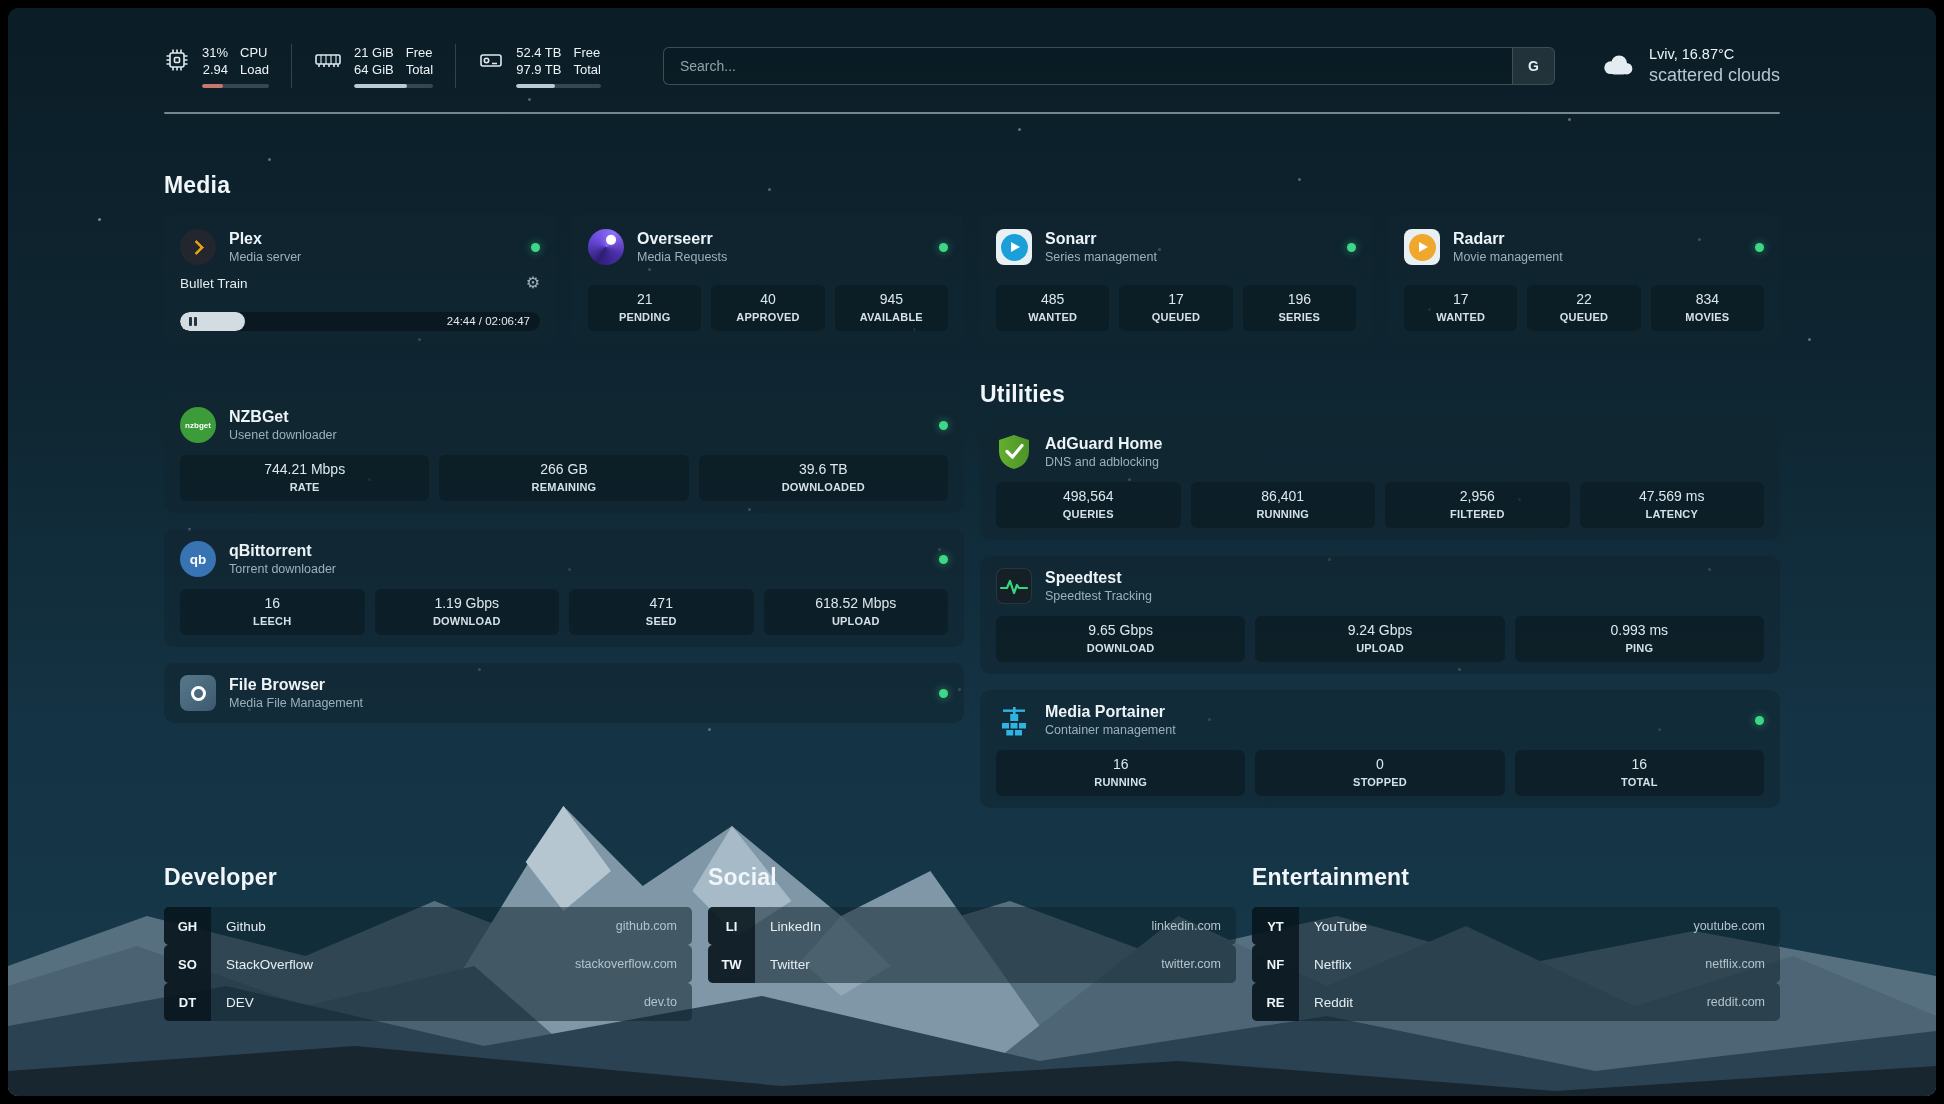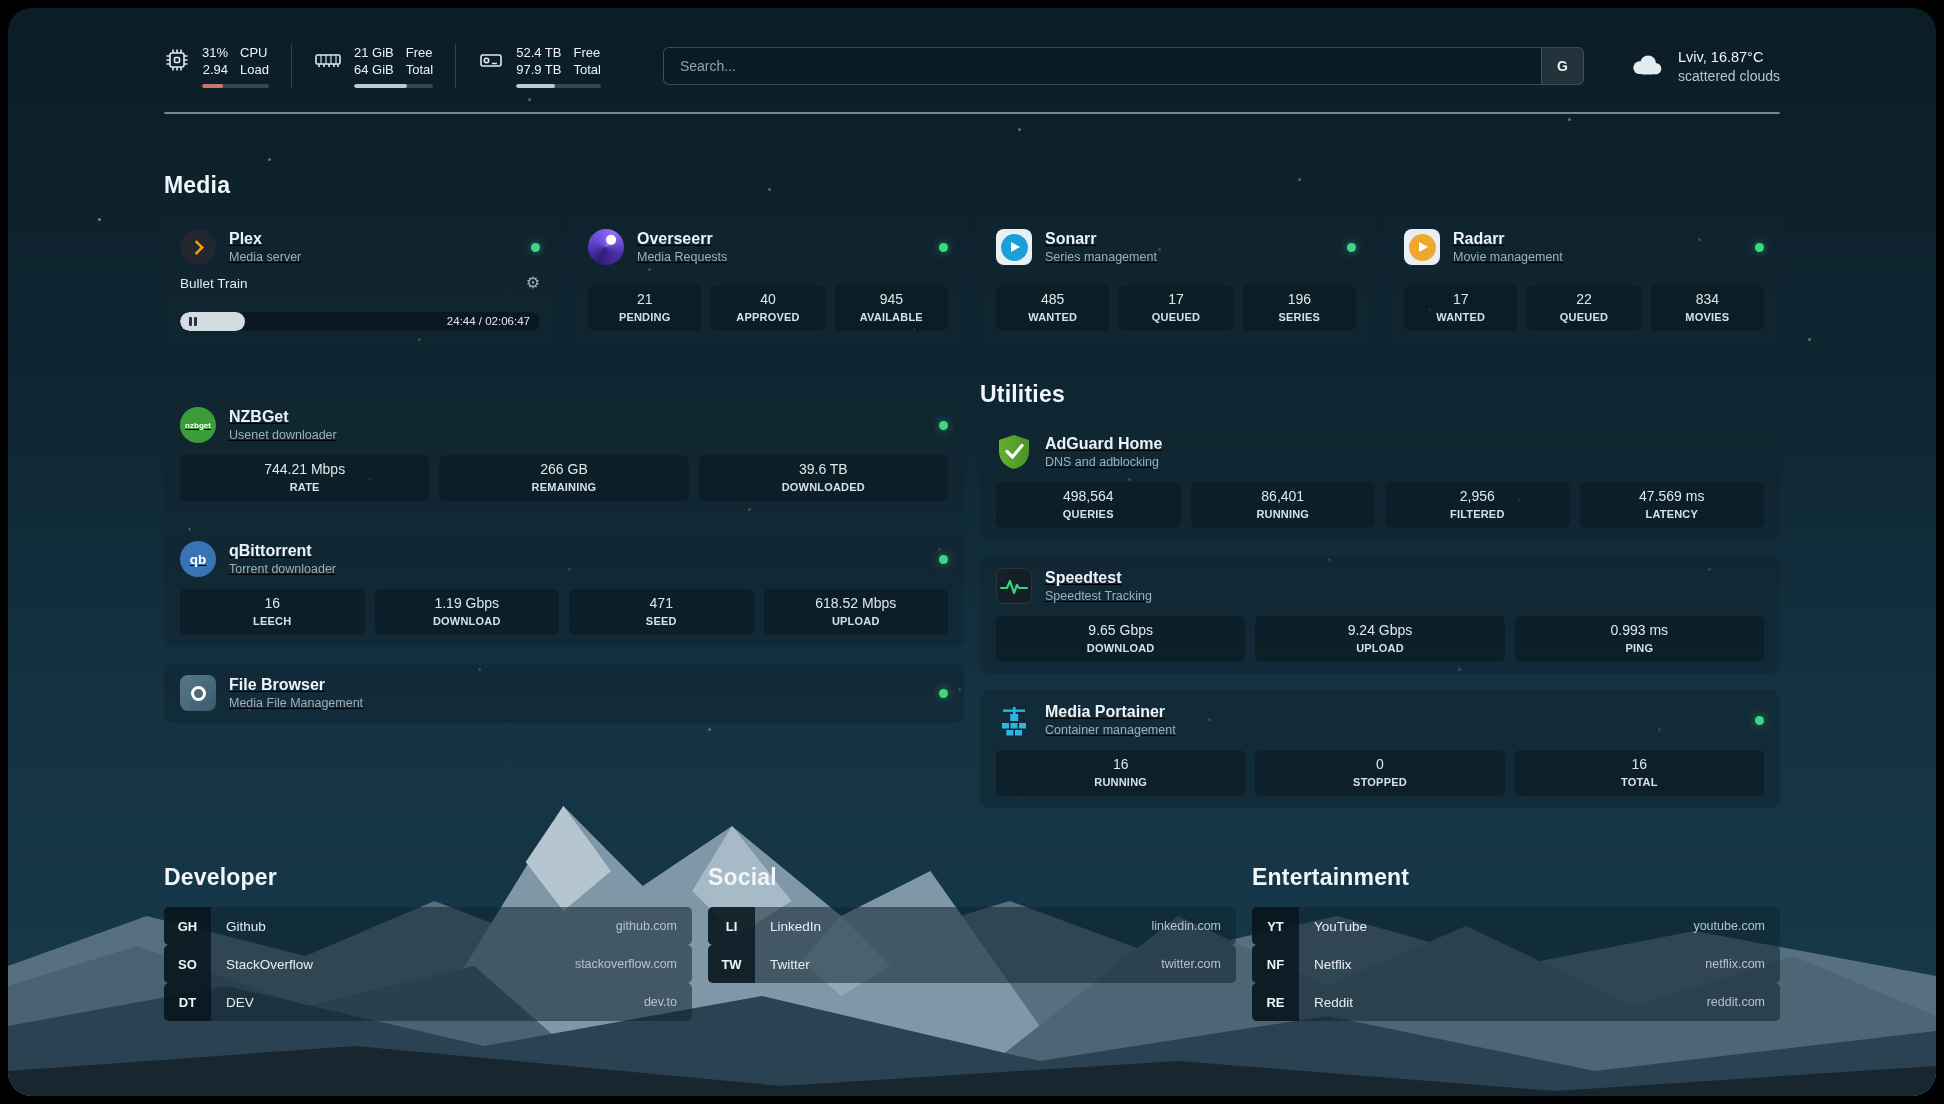--- a/index.html
+++ b/index.html
@@ -1,19 +1,19 @@
 <!DOCTYPE html>
 <html><head>
 <meta charset="utf-8">
 <style>
   * { margin:0; padding:0; box-sizing:border-box; }
   html, body { width:1944px; height:1104px; background:#000; overflow:hidden;
                font-family:"Liberation Sans","DejaVu Sans",sans-serif; position:relative; }
 
-  .frame { position:absolute; inset:8px; border-radius:24px; overflow:hidden;
+  .frame { position:absolute; inset:8px; border-radius:10px; overflow:hidden;
            background:linear-gradient(180deg,#0b1d27 0%,#0f2733 38%,#143344 66%,#173a4b 100%); }
 
   .mountains { position:absolute; bottom:0; left:0; width:100%; height:430px; z-index:0; }
   .specks { position:absolute; inset:0; z-index:1; pointer-events:none; }
   .specks::before { content:""; position:absolute; width:3px; height:3px; border-radius:50%; background:transparent;
     box-shadow: 90px 210px rgba(255,255,255,.45), 260px 150px rgba(255,255,255,.35), 410px 330px rgba(255,255,255,.4),
       520px 90px rgba(255,255,255,.3), 640px 260px rgba(255,255,255,.45), 760px 180px rgba(255,255,255,.3),
       905px 320px rgba(255,255,255,.4), 1010px 120px rgba(255,255,255,.35), 1150px 240px rgba(255,255,255,.45),
       1290px 170px rgba(255,255,255,.3), 1420px 300px rgba(255,255,255,.4), 1560px 110px rgba(255,255,255,.35),
       1690px 230px rgba(255,255,255,.45), 1800px 330px rgba(255,255,255,.35), 180px 520px rgba(255,255,255,.35),
@@ -40,37 +40,37 @@
   .searchbox { flex:1; margin:0 44px 0 40px; height:38px; display:flex; align-items:stretch;
                background:rgba(10,25,33,.55); border:1px solid rgba(255,255,255,.22); border-radius:6px; overflow:hidden; }
   .searchbox input { flex:1; background:transparent; border:none; outline:none; padding:0 16px;
                      font-size:14px; color:#e8f0f4; font-family:inherit; }
   .searchbox input::placeholder { color:#8ea3ad; }
   .search-btn { width:42px; border:none; border-left:1px solid rgba(255,255,255,.14); background:rgba(255,255,255,.10);
                 color:#e8f0f4; font-size:14px; font-weight:bold; cursor:pointer; font-family:inherit; }
 
   .weather { display:flex; align-items:center; gap:14px; }
   .w-loc { font-size:14.5px; color:#eef4f7; }
-  .w-cond { font-size:14px; color:#b7c6cf; margin-top:3px; }
+  .w-cond { font-size:18px; color:#b7c6cf; margin-top:3px; }
 
   .divider { margin-top:24px; height:2px; background:rgba(226,237,242,.5); border-radius:1px; }
 
   
   .sec-title { font-size:23px; font-weight:600; color:#f0f6f9; letter-spacing:.2px; }
   .section-media { margin-top:58px; }
   .media-grid { display:grid; grid-template-columns:repeat(4,1fr); gap:16px; margin-top:16px; }
   .media-grid .card { height:130px; }
   .two-col { display:grid; grid-template-columns:1fr 1fr; gap:16px; margin-top:36px; }
   .col-stack { display:flex; flex-direction:column; gap:16px; margin-top:14px; }
 
   
   .card { background:rgba(17,38,48,.58); border-radius:10px; padding:12px 16px;
           display:flex; flex-direction:column; }
   .media-grid .card { padding:14px 16px; }
-  .card-head { display:flex; align-items:center; gap:13px;text-decoration:underline; }
+  .card-head { display:flex; align-items:center; gap:13px; }
   .app-icon { width:36px; height:36px; flex:0 0 36px; display:flex; align-items:center; justify-content:center; }
   .card-name { font-size:16px; font-weight:600; color:#edf4f7; }
   .card-sub { font-size:12.5px; color:#9cb0bb; margin-top:2px; }
   .status-dot { width:9px; height:9px; border-radius:50%; background:#3ed786; margin-left:auto; align-self:center;
                 box-shadow:0 0 8px rgba(62,215,134,.55); }
   .stats { display:flex; gap:10px; margin-top:auto; padding-top:12px; }
   .tile { flex:1; background:rgba(9,23,30,.55); border-radius:6px; text-align:center; padding:6px 4px 7px; }
   .tile-val { font-size:14px; color:#dde8ed; line-height:17px; }
   .tile-lab { font-size:11px; font-weight:700; color:#d5e1e8; margin-top:3px; line-height:13px; letter-spacing:.2px; }
 

